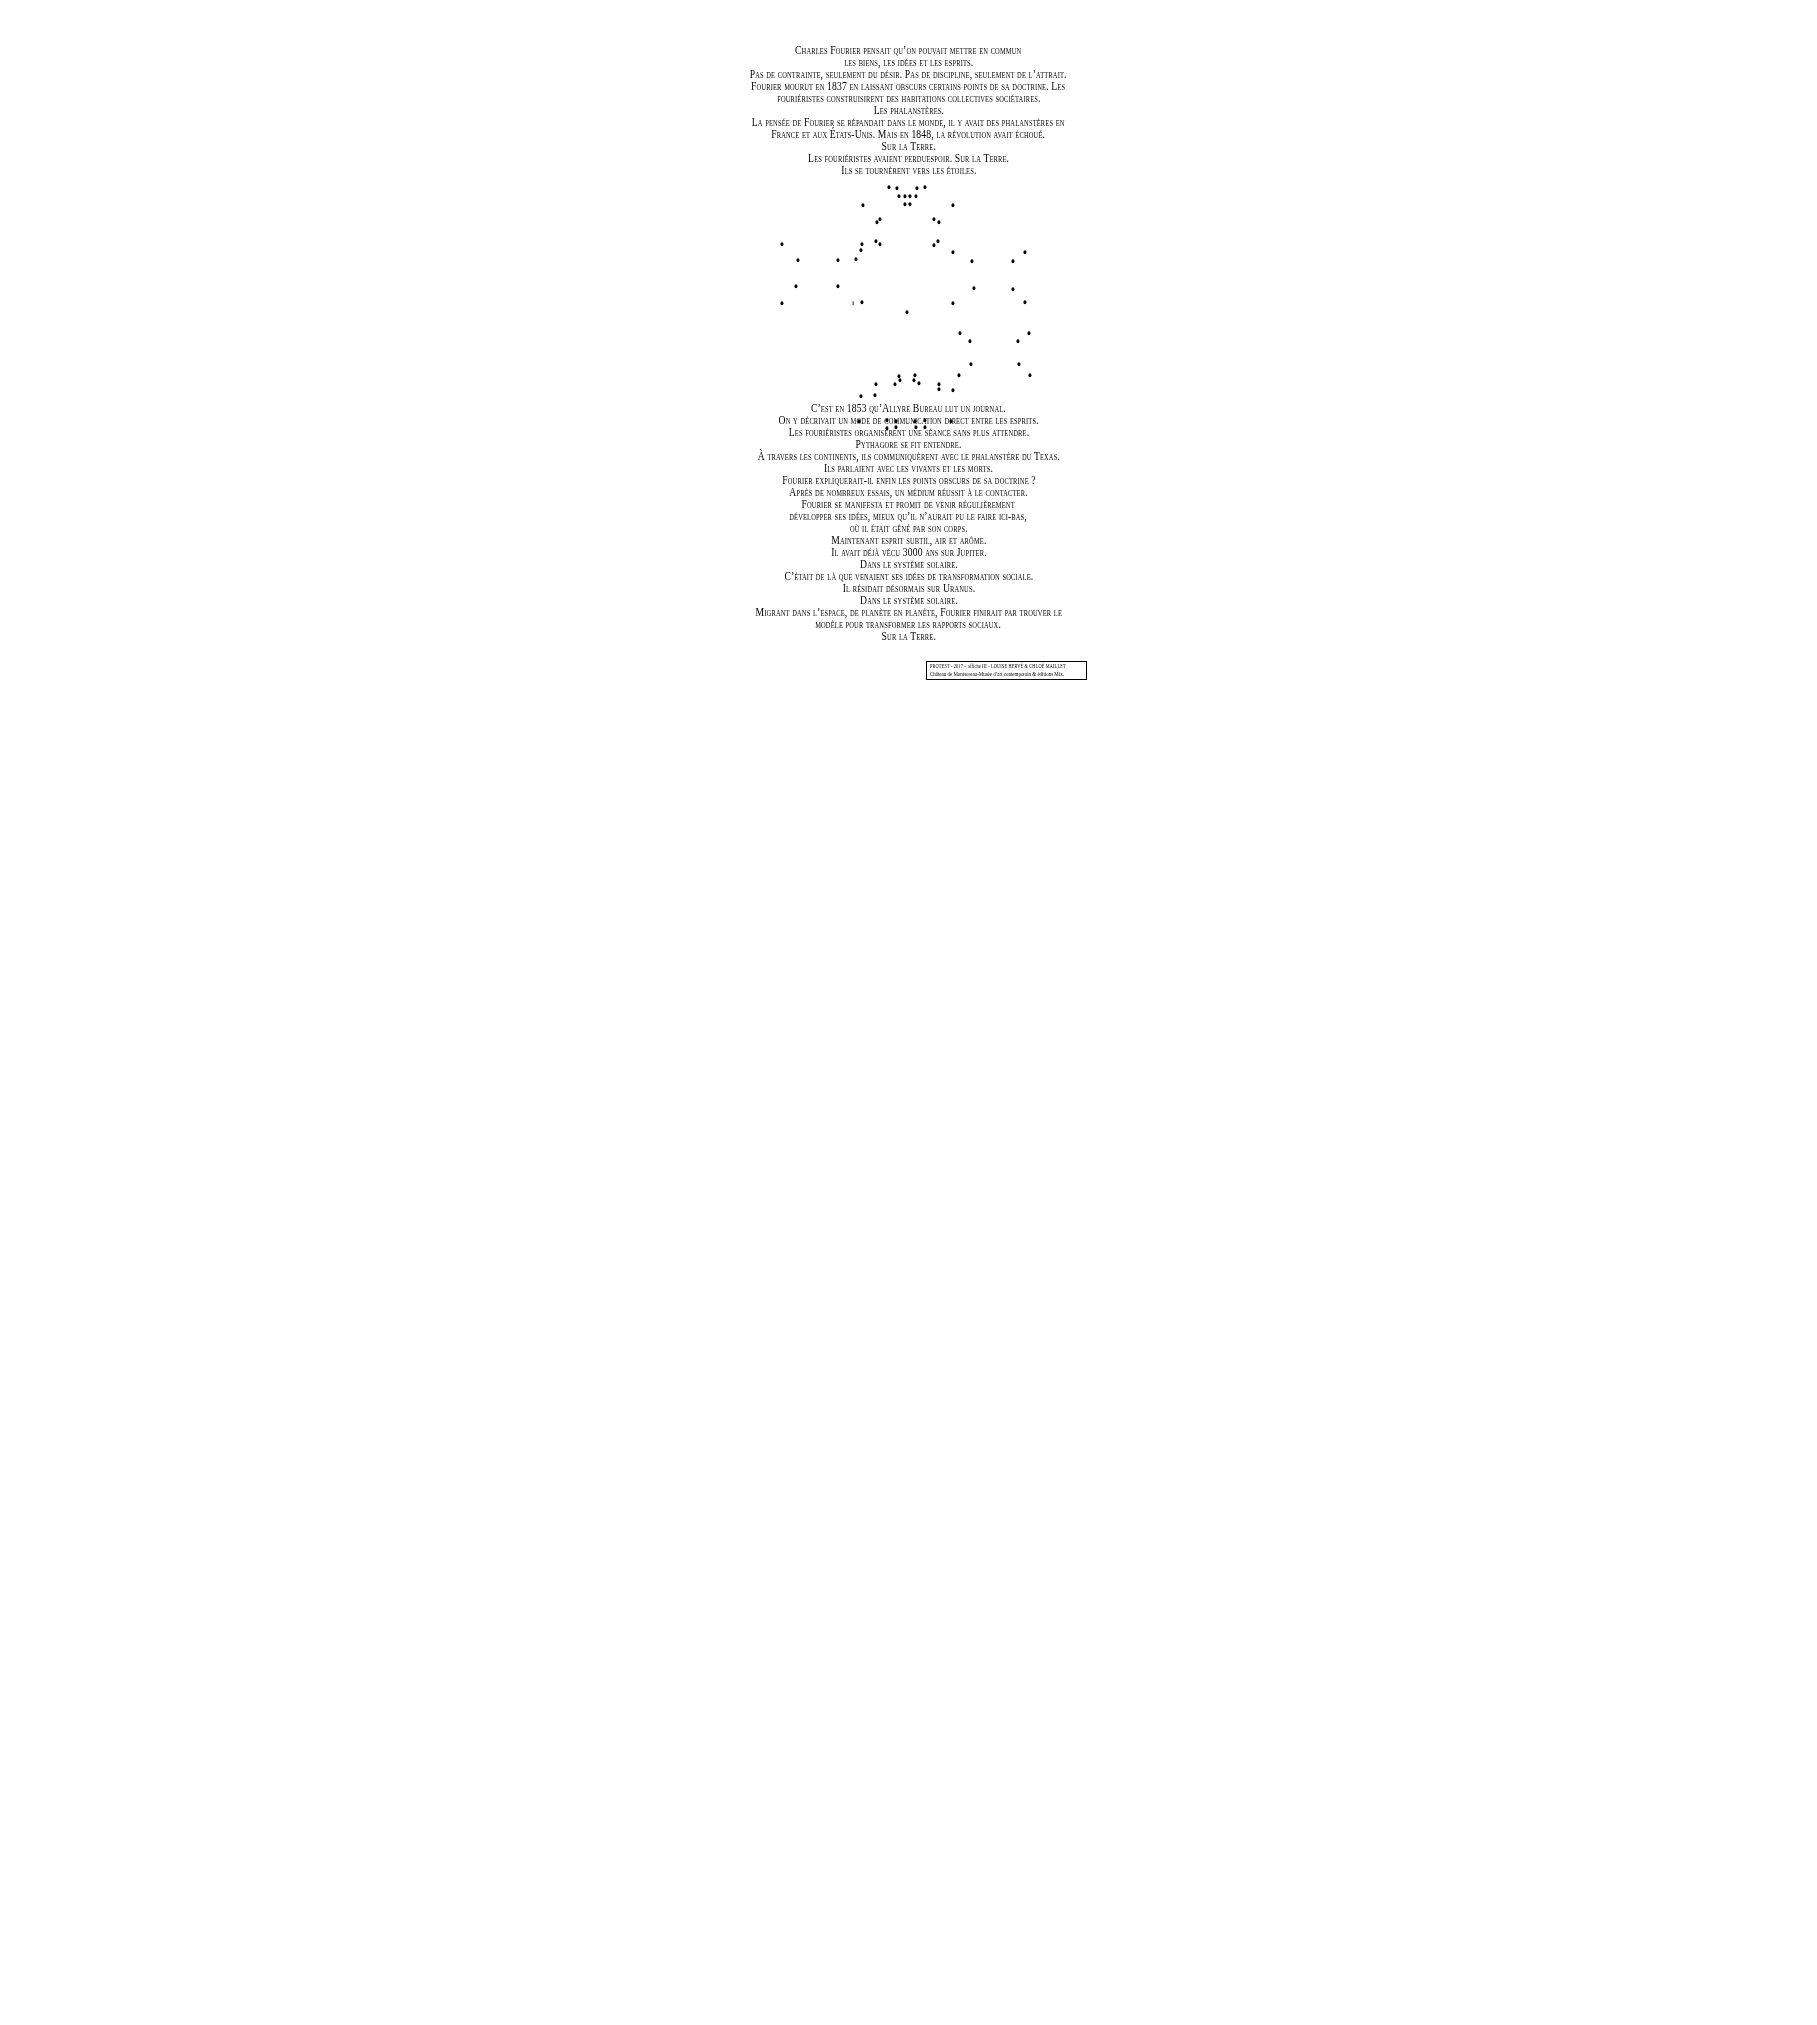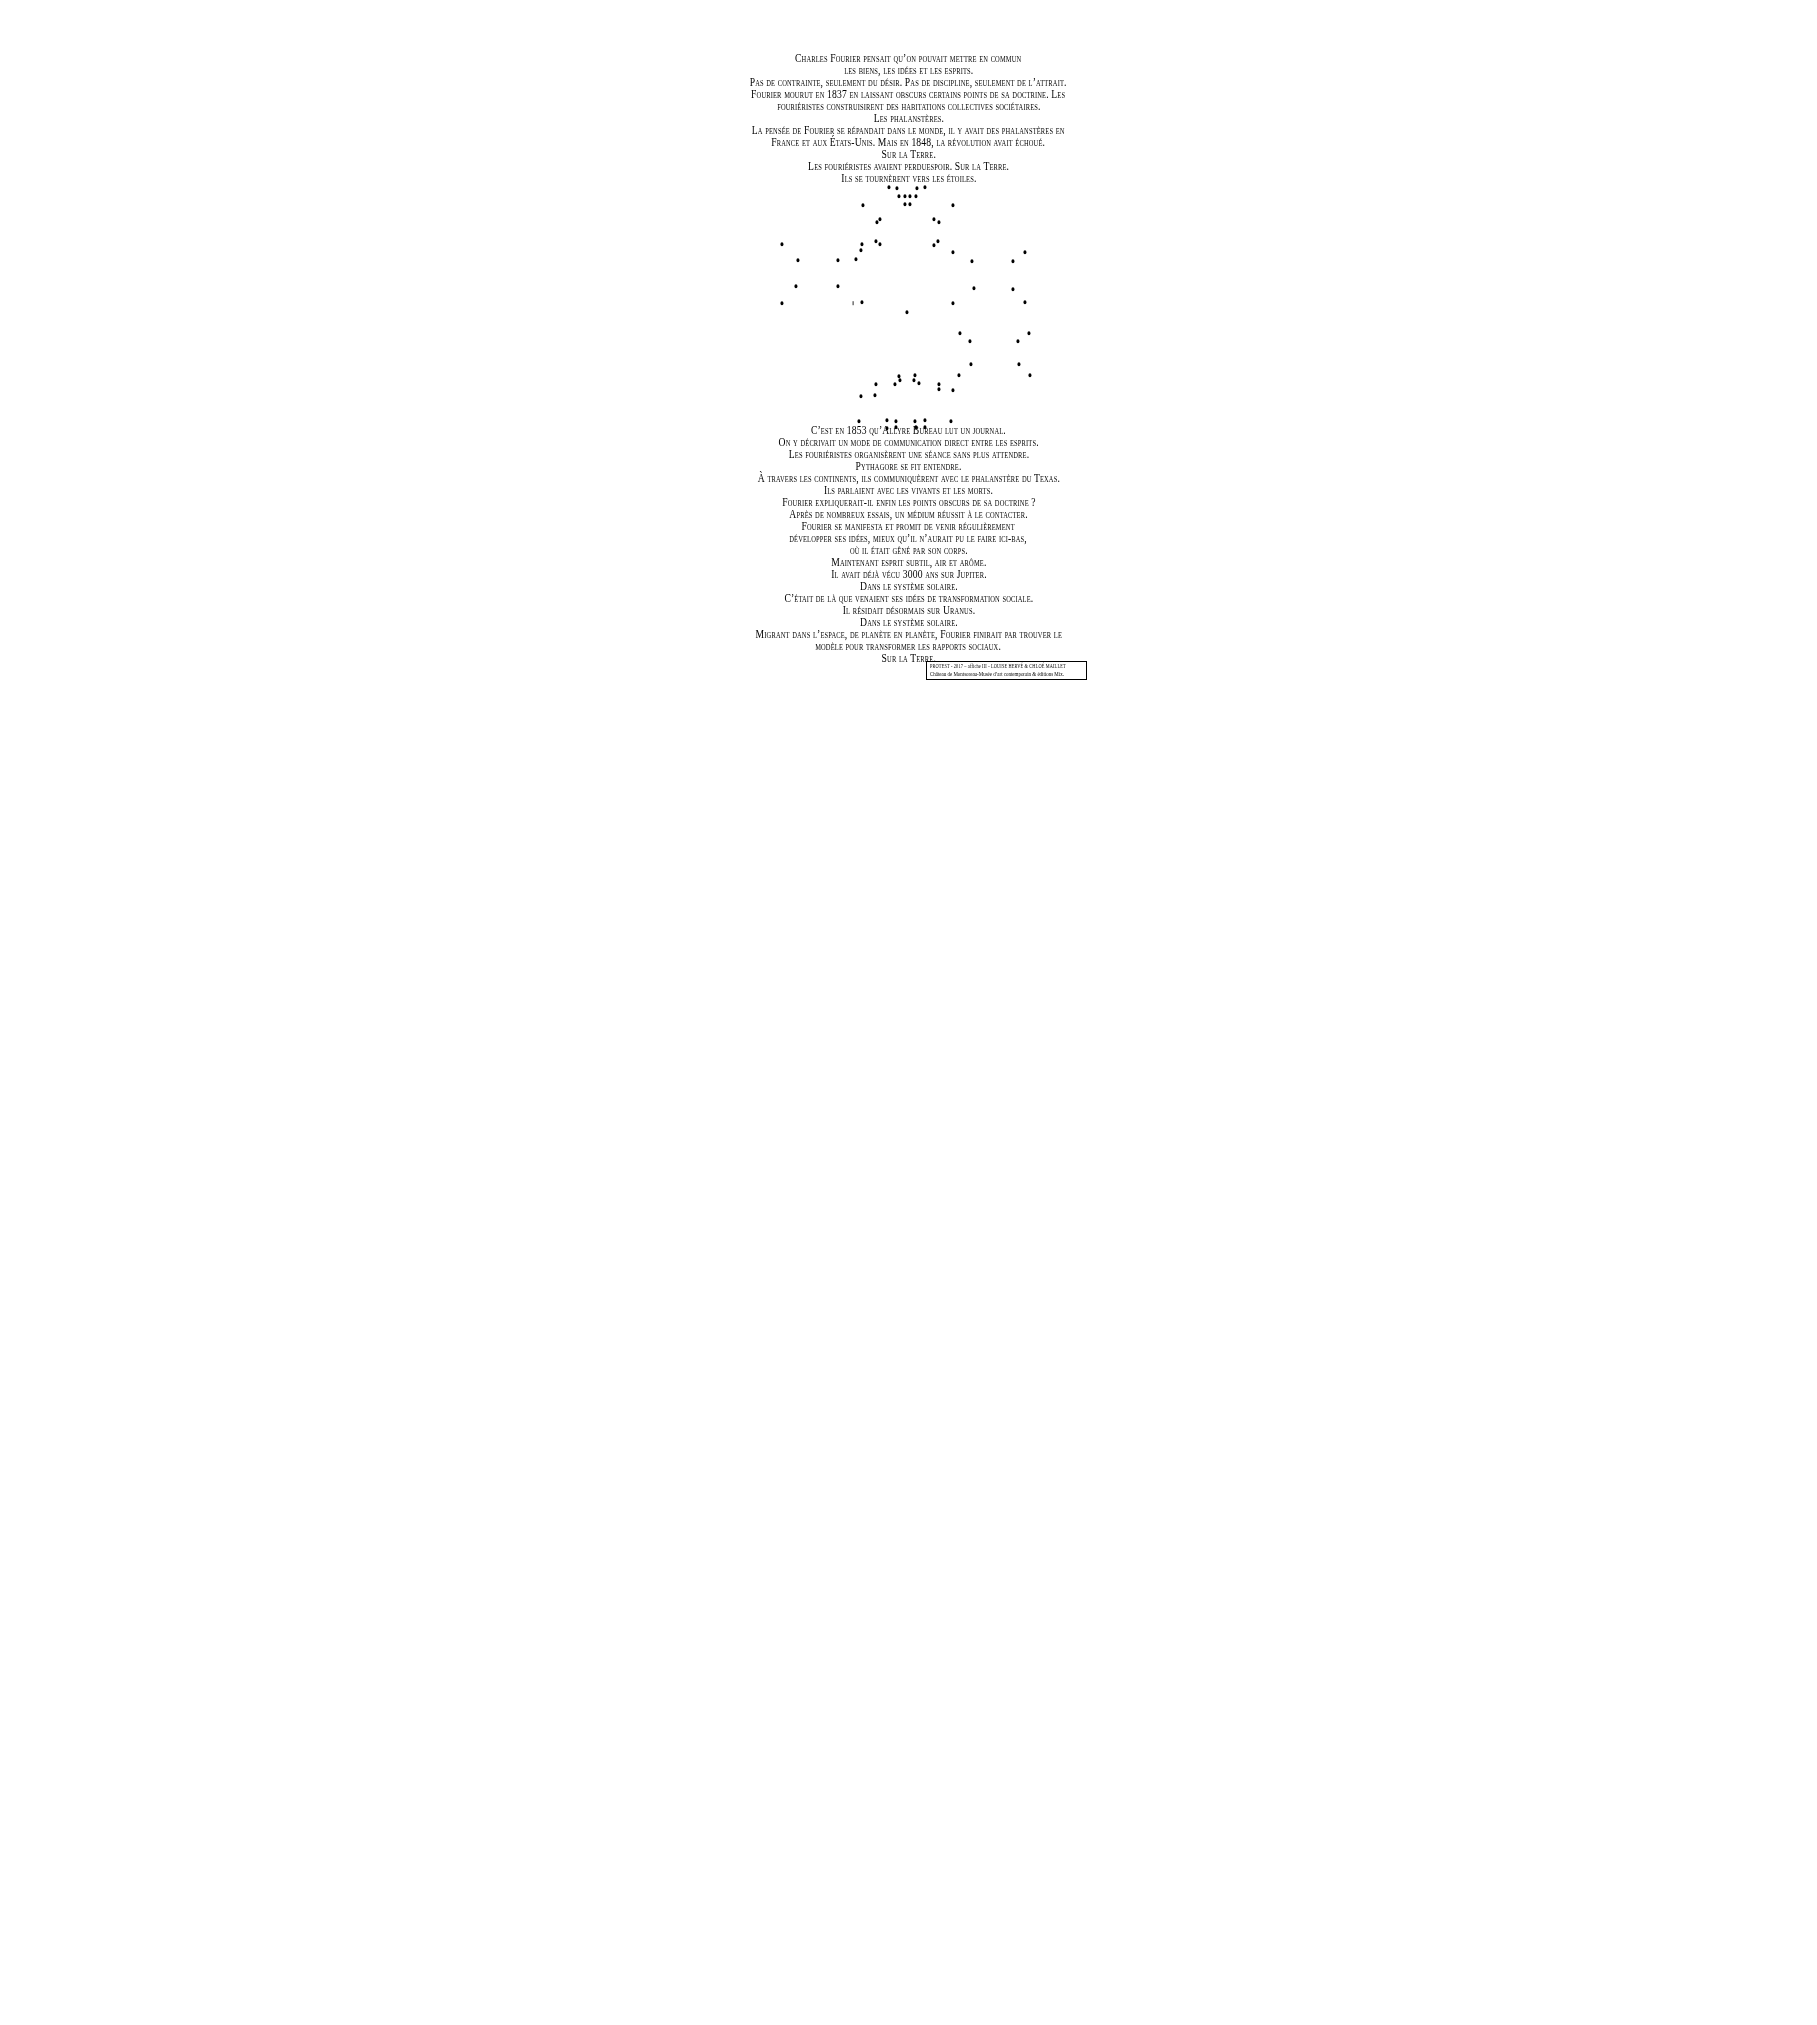--- a/index.html
+++ b/index.html
@@ -32,22 +32,22 @@
   }
   .text-block .line > span {
     display: inline-block;
     font-size: 13.4px;
     font-variant: small-caps;
     letter-spacing: 0.2px;
     transform: scaleX(0.72);
     transform-origin: 50% 55%;
     white-space: nowrap;
   }
-  #block-intro  { top: 52px; }
-  #block-seance { top: 424px; }
+  #block-intro  { top: 44px; }
+  #block-seance { top: 402px; }
 
   
   #star-layer {
     position: absolute;
     left: 0; top: 0;
     width: 100%; height: 100%;
   }
   .star {
     position: absolute;
     width: 3.1px;

